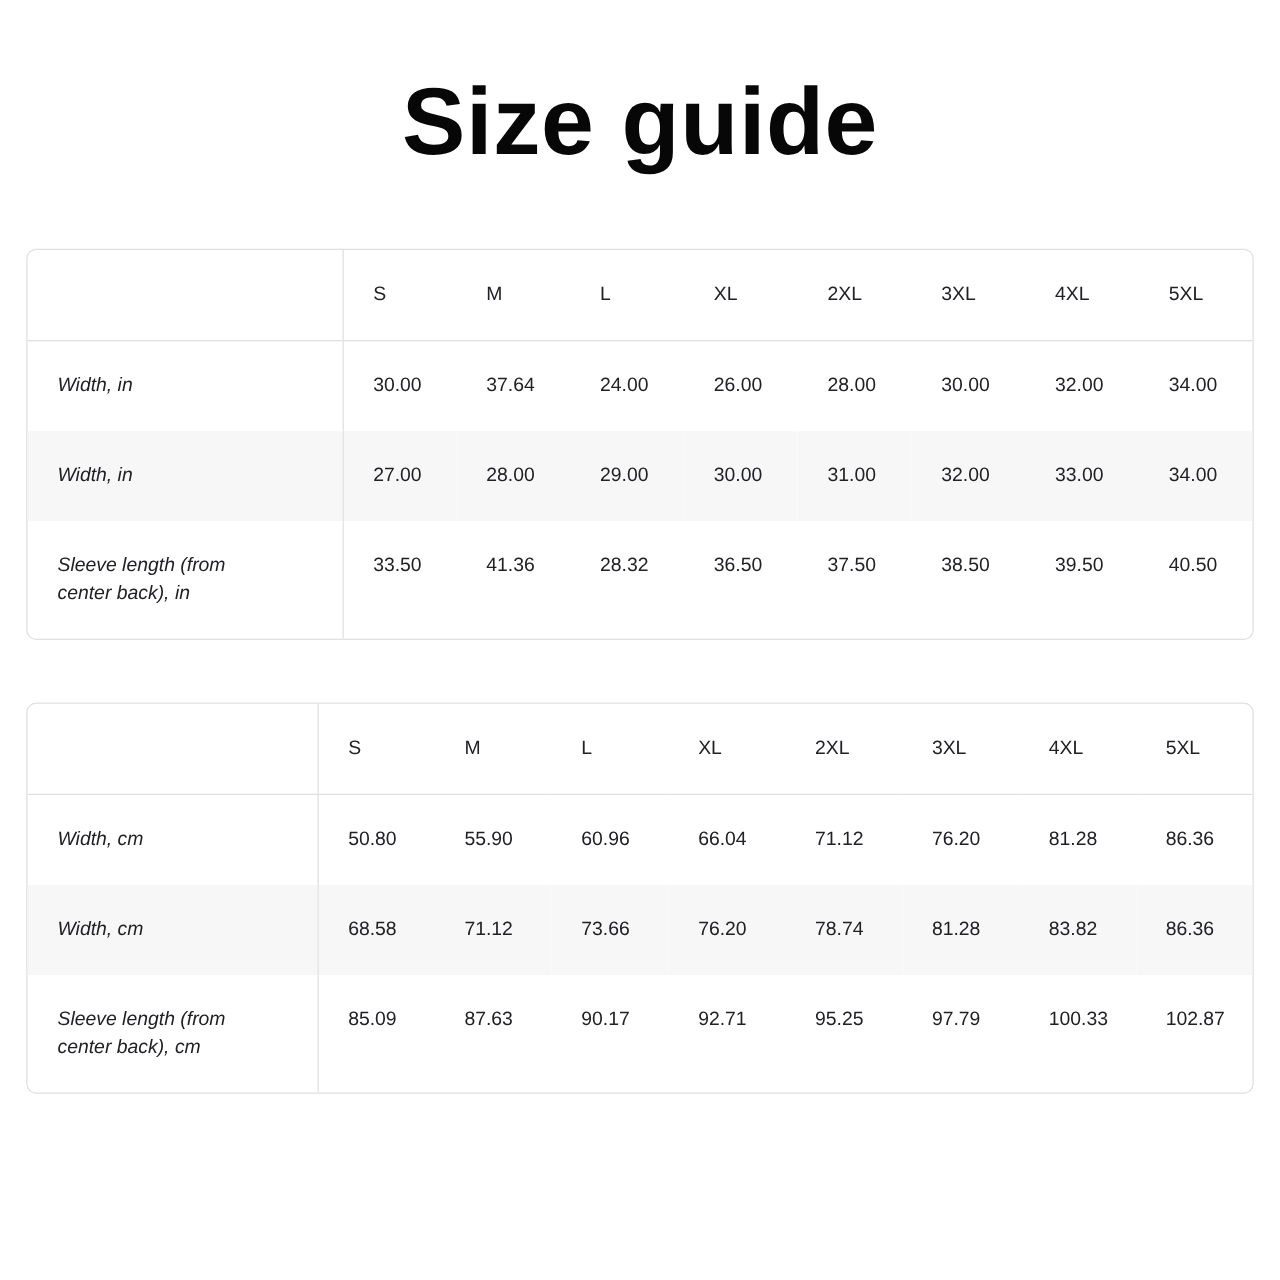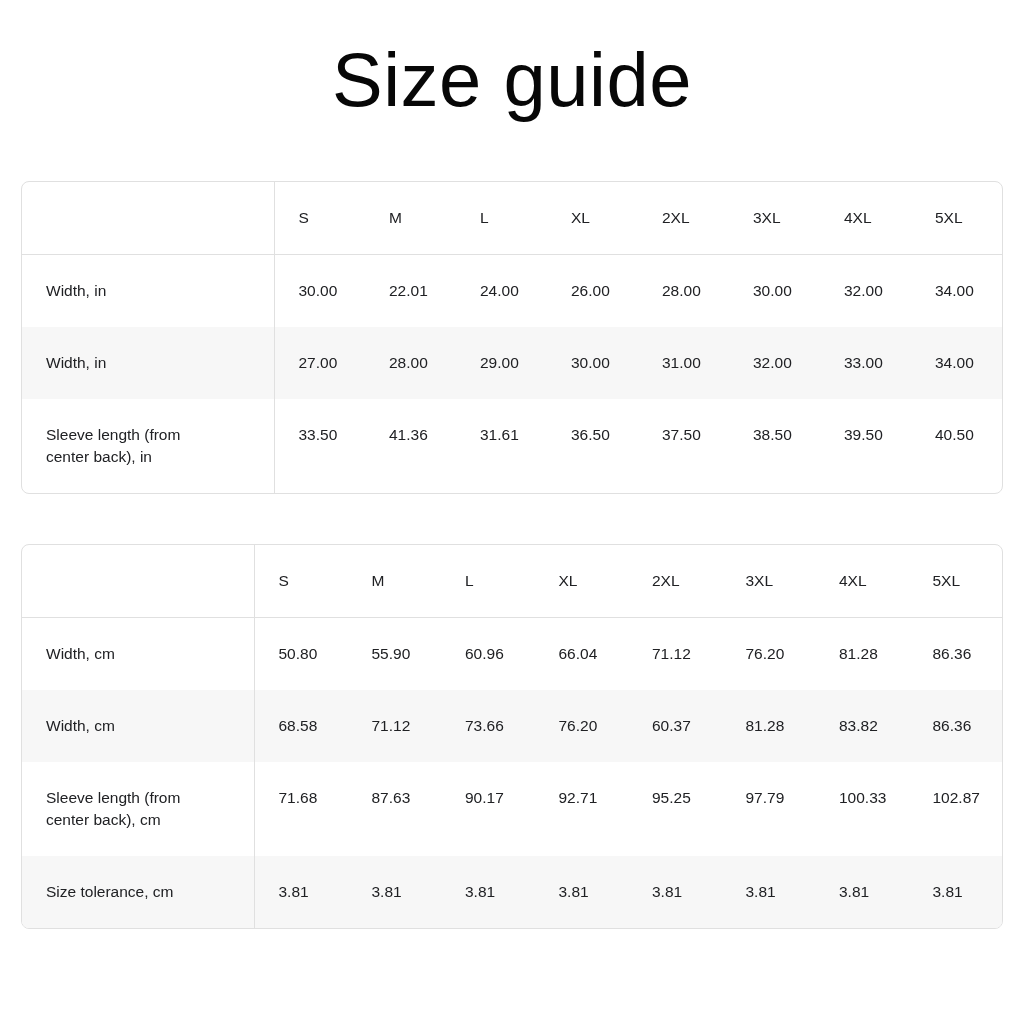--- a/index.html
+++ b/index.html
@@ -8,25 +8,25 @@
     background: #ffffff;
     width: 1024px;
     font-family: "Liberation Sans", sans-serif;
   }
   .page {
     width: 1024px;
     min-height: 1024px;
     background: #ffffff;
   }
   .page-title {
-    margin: 0;
+    margin: 18px;
     padding-top: 34px;
     text-align: center;
     font-size: 76px;
-    font-weight: 400;
+    font-weight: 700;
     letter-spacing: 0.5px;
     color: #070707;
     line-height: 1.2;
   }
   .table-card {
     width: 980px;
     margin: 0 auto;
     border: 1px solid #e0e0e0;
     border-radius: 8px;
     overflow: hidden;
@@ -48,20 +48,21 @@
     line-height: 22px;
     color: #202124;
     overflow: hidden;
   }
   .size-table thead th {
     border-bottom: 1px solid #e0e0e0;
   }
   .size-table .label-cell {
     border-right: 1px solid #e0e0e0;
     white-space: pre-line;
+    font-style: italic;
   }
   .size-table tbody tr:nth-child(even) {
     background: #f7f7f7;
   }
   .t-in  .col-label { width: 252px; }
   .t-cm  .col-label { width: 232px; }
 </style>
 </head>
 <body>
 
@@ -85,21 +86,21 @@
             <th>2XL</th>
             <th>3XL</th>
             <th>4XL</th>
             <th>5XL</th>
           </tr>
       </thead>
       <tbody>
           <tr>
             <th class="label-cell">Width, in</th>
             <td>30.00</td>
-            <td>22.01</td>
+            <td>37.64</td>
             <td>24.00</td>
             <td>26.00</td>
             <td>28.00</td>
             <td>30.00</td>
             <td>32.00</td>
             <td>34.00</td>
           </tr>
           <tr>
             <th class="label-cell">Width, in</th>
             <td>27.00</td>
@@ -109,21 +110,21 @@
             <td>31.00</td>
             <td>32.00</td>
             <td>33.00</td>
             <td>34.00</td>
           </tr>
           <tr>
             <th class="label-cell">Sleeve length (from
 center back), in</th>
             <td>33.50</td>
             <td>41.36</td>
-            <td>31.61</td>
+            <td>28.32</td>
             <td>36.50</td>
             <td>37.50</td>
             <td>38.50</td>
             <td>39.50</td>
             <td>40.50</td>
           </tr>
         </tbody>
     </table>
   </div>
 
@@ -157,45 +158,34 @@
             <td>76.20</td>
             <td>81.28</td>
             <td>86.36</td>
           </tr>
           <tr>
             <th class="label-cell">Width, cm</th>
             <td>68.58</td>
             <td>71.12</td>
             <td>73.66</td>
             <td>76.20</td>
-            <td>60.37</td>
+            <td>78.74</td>
             <td>81.28</td>
             <td>83.82</td>
             <td>86.36</td>
           </tr>
           <tr>
             <th class="label-cell">Sleeve length (from
 center back), cm</th>
-            <td>71.68</td>
+            <td>85.09</td>
             <td>87.63</td>
             <td>90.17</td>
             <td>92.71</td>
             <td>95.25</td>
             <td>97.79</td>
             <td>100.33</td>
             <td>102.87</td>
           </tr>
-          <tr>
-            <th class="label-cell">Size tolerance, cm</th>
-            <td>3.81</td>
-            <td>3.81</td>
-            <td>3.81</td>
-            <td>3.81</td>
-            <td>3.81</td>
-            <td>3.81</td>
-            <td>3.81</td>
-            <td>3.81</td>
-          </tr>
         </tbody>
     </table>
   </div>
 
 </div>
 
 </body></html>

